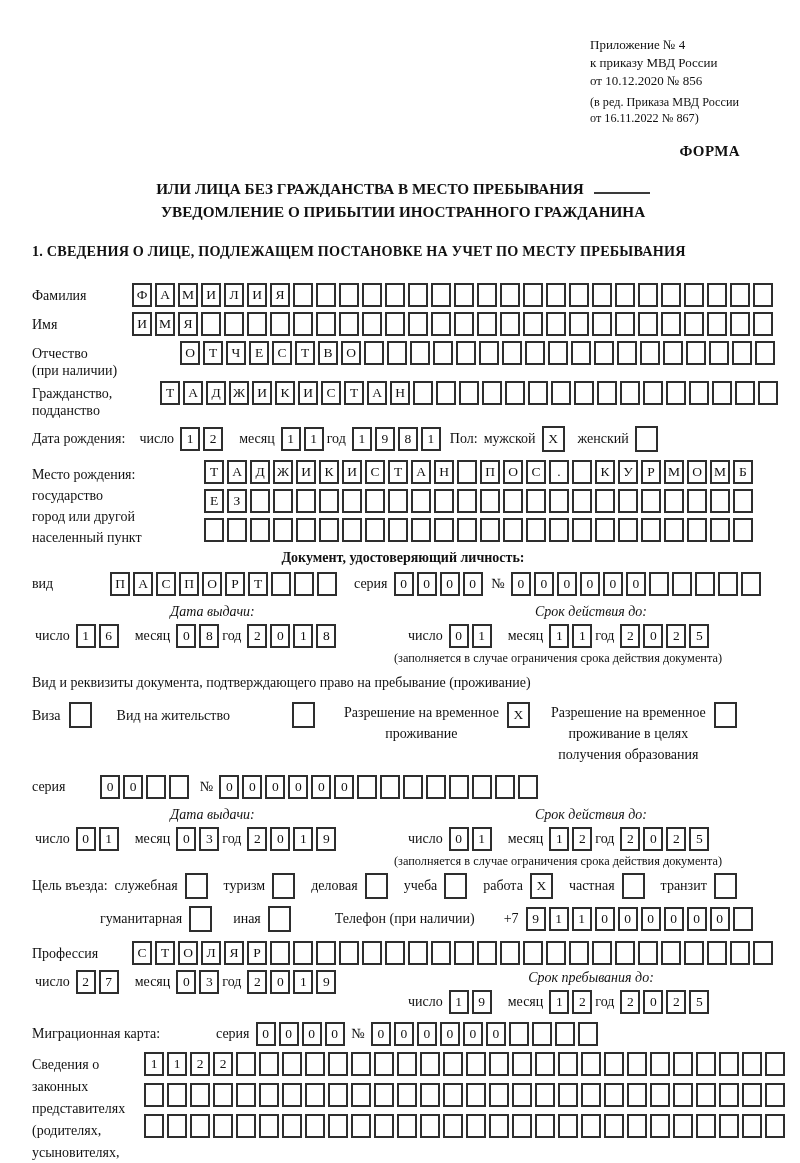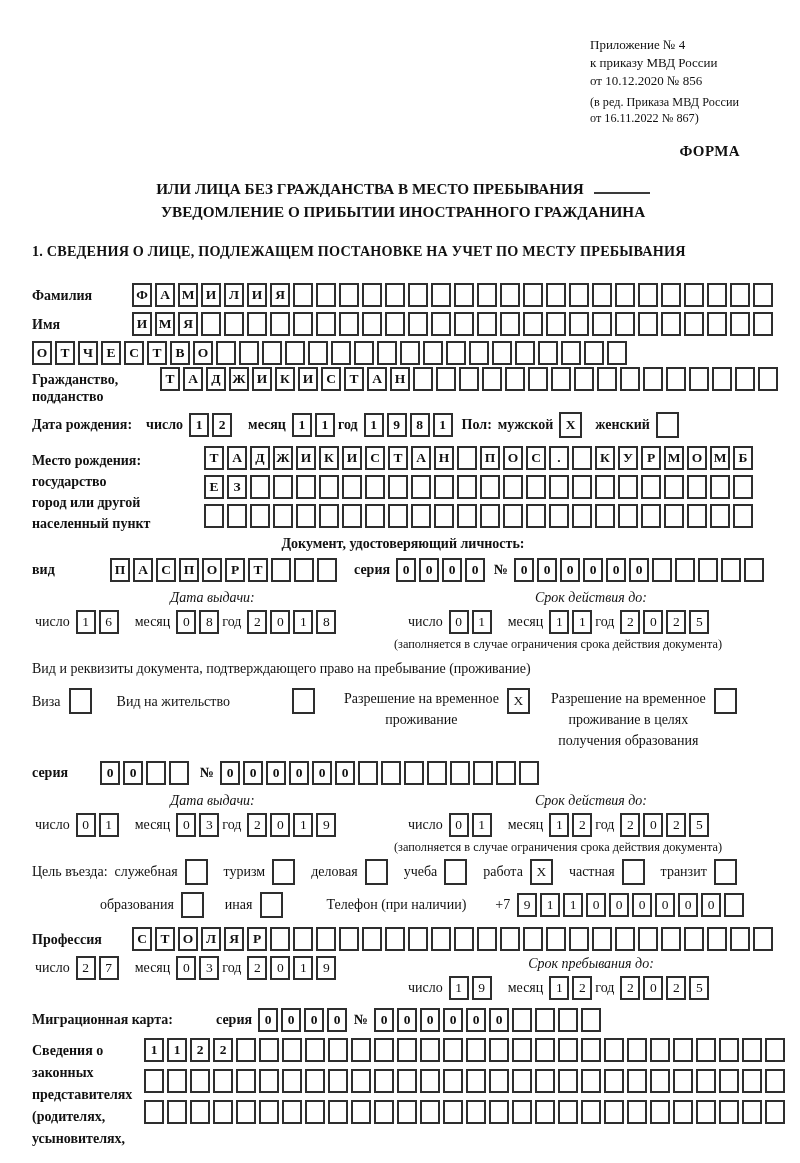--- a/index.html
+++ b/index.html
@@ -17,21 +17,21 @@
   .hdr-block { margin-left:558px; font-size:13px; line-height:1.38; }
   .hdr-block .rev { font-size:12.2px; margin-top:4px; line-height:1.35; }
   .forma { text-align:right; padding-right:34px; font-weight:bold; font-size:15px; margin-top:16px; letter-spacing:.4px; }
 
   
   .title { text-align:center; font-weight:bold; font-size:15.2px; line-height:1.5; margin-top:18px; }
   .uline { display:inline-block; width:56px; border-bottom:2.4px solid #3a3a3a; height:13px; margin-left:10px; }
   .sec-head { font-weight:bold; font-size:14.2px; margin-top:20px; margin-bottom:23px; letter-spacing:.2px; }
 
   
-  .frow { display:flex; align-items:flex-start; margin-bottom:5px;font-weight:bold; }
+  .frow { display:flex; align-items:flex-start; margin-bottom:5px; }
   .lbl { padding-top:4px; line-height:17px; }
   .w100 { width:100px; flex:none; }
   .w128 { width:128px; flex:none; }
   .w148 { width:148px; flex:none; }
   .w172 { width:172px; flex:none; }
   .w112 { width:112px; flex:none; }
   .boxes { display:flex; flex:none; }
   .box {
     flex:none; width:20px; height:24px;
     border:2px solid #2e2e2e; margin-right:3px;
@@ -151,20 +151,24 @@
         <span class="box"></span>
         <span class="box"></span>
         <span class="box"></span>
         <span class="box"></span>
         <span class="box"></span>
         <span class="box"></span>
       </div>
   </div>
 
   <div class="frow" style="margin-bottom:2px;">
+    <div class="lbl w148">
+      <div>Отчество</div>
+      <div>(при наличии)</div>
+    </div>
     <div class="boxes">
         <span class="box">О</span>
         <span class="box">Т</span>
         <span class="box">Ч</span>
         <span class="box">Е</span>
         <span class="box">С</span>
         <span class="box">Т</span>
         <span class="box">В</span>
         <span class="box">О</span>
         <span class="box"></span>
@@ -575,21 +579,21 @@
         <span class="box"></span>
       </span>
     <span class="t">транзит</span>
     <span class="boxes cb">
         <span class="box"></span>
       </span>
   </div>
 
   <div class="purpose p2">
     <span class="indent"></span>
-    <span class="t">образования</span>
+    <span class="t">гуманитарная</span>
     <span class="boxes cb" style="margin-right:18px;">
         <span class="box"></span>
       </span>
     <span class="t">иная</span>
     <span class="boxes cb">
         <span class="box"></span>
       </span>
     <span class="t" style="margin-left:28px;">Телефон (при наличии)</span>
     <span class="t" style="margin-left:22px;">+7</span>
     <span class="boxes">

